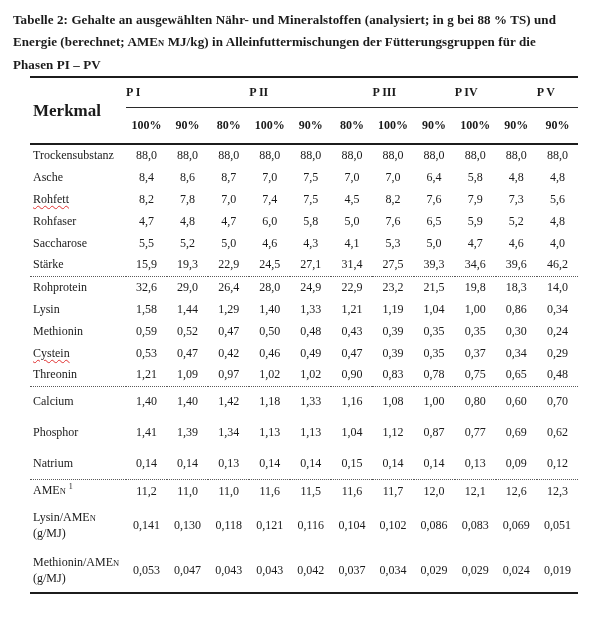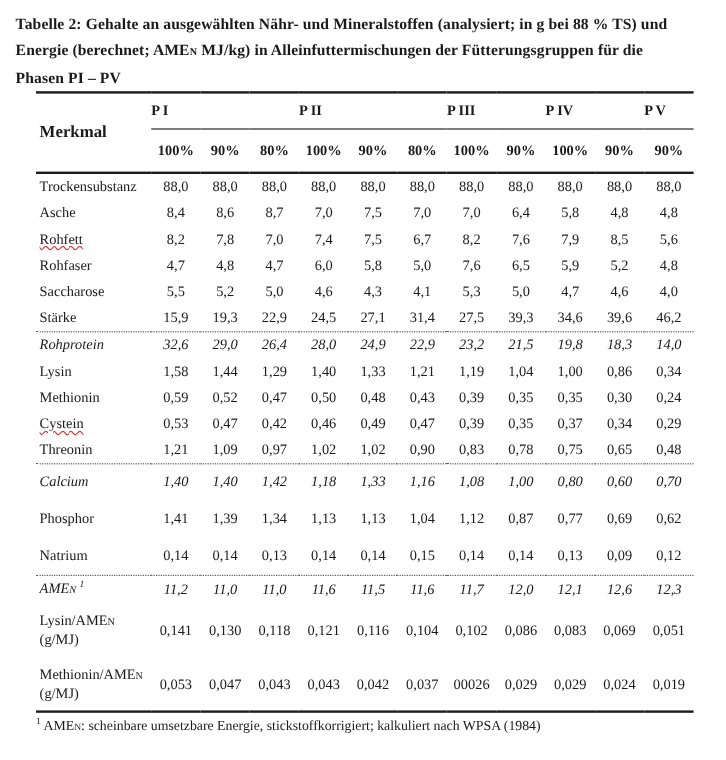--- a/index.html
+++ b/index.html
@@ -27,34 +27,34 @@
     table-layout: fixed;
     font-size: 12px;
     border-top: 2px solid #1c1c1c;
     border-bottom: 2px solid #1c1c1c;
   }
   col.c-label { width: 96px; }
 
   thead th { font-weight: bold; font-size: 12px; vertical-align: middle; }
   tr.group-row { height: 30px; }
   tr.group-row th.grp { text-align: left; border-bottom: 1.5px solid #2a2a2a; }
-  th.merkmal { text-align: left; padding-left: 3px; font-size: 14px; }
+  th.merkmal { text-align: left; padding-left: 3px; font-size: 17px; }
   tr.pct-row { height: 37px; }
   tr.pct-row th { text-align: center; }
 
   tbody { border-top: 2px solid #1c1c1c; }
   tbody td { vertical-align: middle; }
   td.rowlabel { text-align: left; padding-left: 3px; line-height: 15px; }
   td.val { text-align: center; }
 
   tr.r-s1, tr.r-s2 { height: 22px; }
   tr.r-s3 { height: 31px; }
   tr.r-s4 { height: 24px; }
   tr.two-line { height: 45px; }
-  tr.section-start td { border-top: 1px dotted #5a5a5a; font-style: italic; }
+  tr.section-start td { border-top: 1px dotted #5a5a5a; }
 
   .misspelled {
     text-decoration: underline wavy #e03131;
     text-decoration-thickness: 1px;
     text-underline-offset: 2px;
   }
   .subn { font-size: 8.5px; font-weight: inherit; }
   sup.fn { font-size: 8px; vertical-align: super; line-height: 0; }
 
   .footnote {
@@ -137,25 +137,25 @@
           <td class="val">4,8</td>
           <td class="val">4,8</td>
         </tr>
         <tr class="r-s1">
           <td class="rowlabel"><span class="misspelled">Rohfett</span></td>
           <td class="val">8,2</td>
           <td class="val">7,8</td>
           <td class="val">7,0</td>
           <td class="val">7,4</td>
           <td class="val">7,5</td>
-          <td class="val">6,7</td>
+          <td class="val">4,5</td>
           <td class="val">8,2</td>
           <td class="val">7,6</td>
           <td class="val">7,9</td>
-          <td class="val">8,5</td>
+          <td class="val">7,3</td>
           <td class="val">5,6</td>
         </tr>
         <tr class="r-s1">
           <td class="rowlabel"><span>Rohfaser</span></td>
           <td class="val">4,7</td>
           <td class="val">4,8</td>
           <td class="val">4,7</td>
           <td class="val">6,0</td>
           <td class="val">5,8</td>
           <td class="val">5,0</td>
@@ -334,24 +334,23 @@
           <td class="val">0,051</td>
         </tr>
         <tr class="r-s4 two-line">
           <td class="rowlabel"><span>Methionin/AME</span><span class="subn">N</span><br><span>(g/MJ)</span></td>
           <td class="val">0,053</td>
           <td class="val">0,047</td>
           <td class="val">0,043</td>
           <td class="val">0,043</td>
           <td class="val">0,042</td>
           <td class="val">0,037</td>
-          <td class="val">00026</td>
+          <td class="val">0,034</td>
           <td class="val">0,029</td>
           <td class="val">0,029</td>
           <td class="val">0,024</td>
           <td class="val">0,019</td>
         </tr>
       </tbody>
   </table>
 
-  <p class="footnote"><sup class="fn">1</sup><span> AME</span><span class="subn">N</span><span>: scheinbare umsetzbare Energie, stickstoffkorrigiert; kalkuliert nach WPSA (1984)</span></p>
 
 </div>
 
 </body></html>

